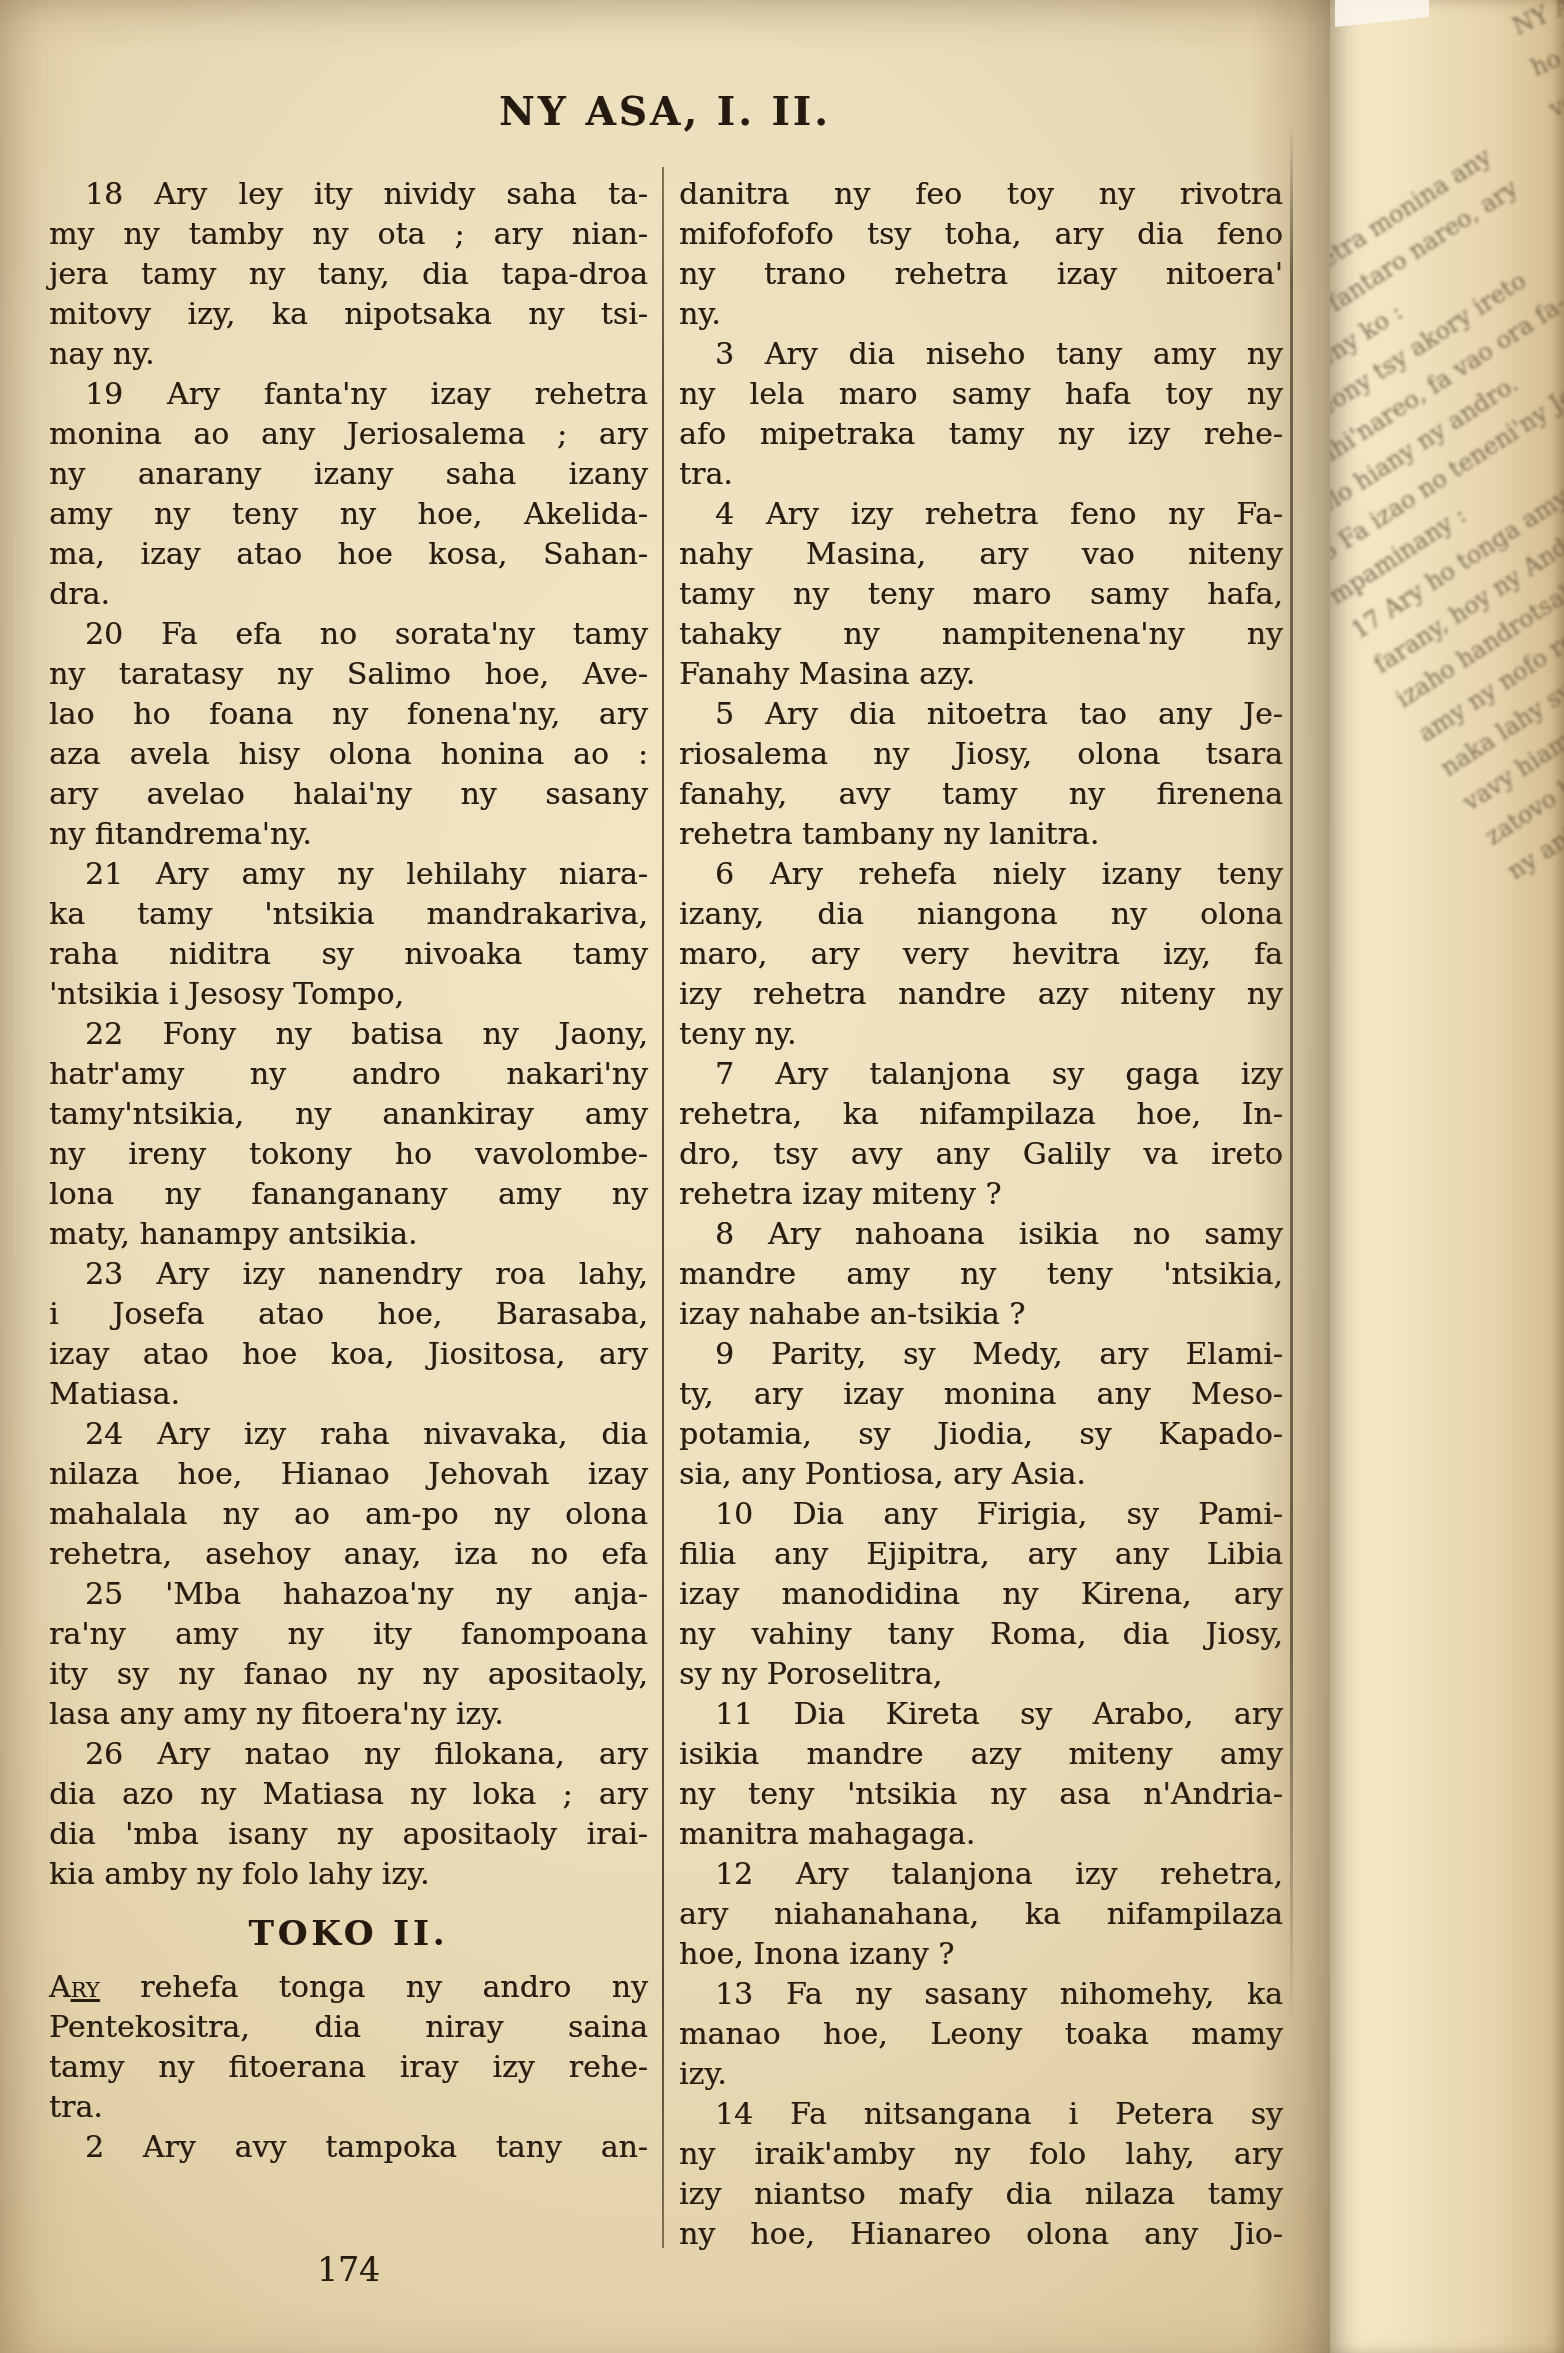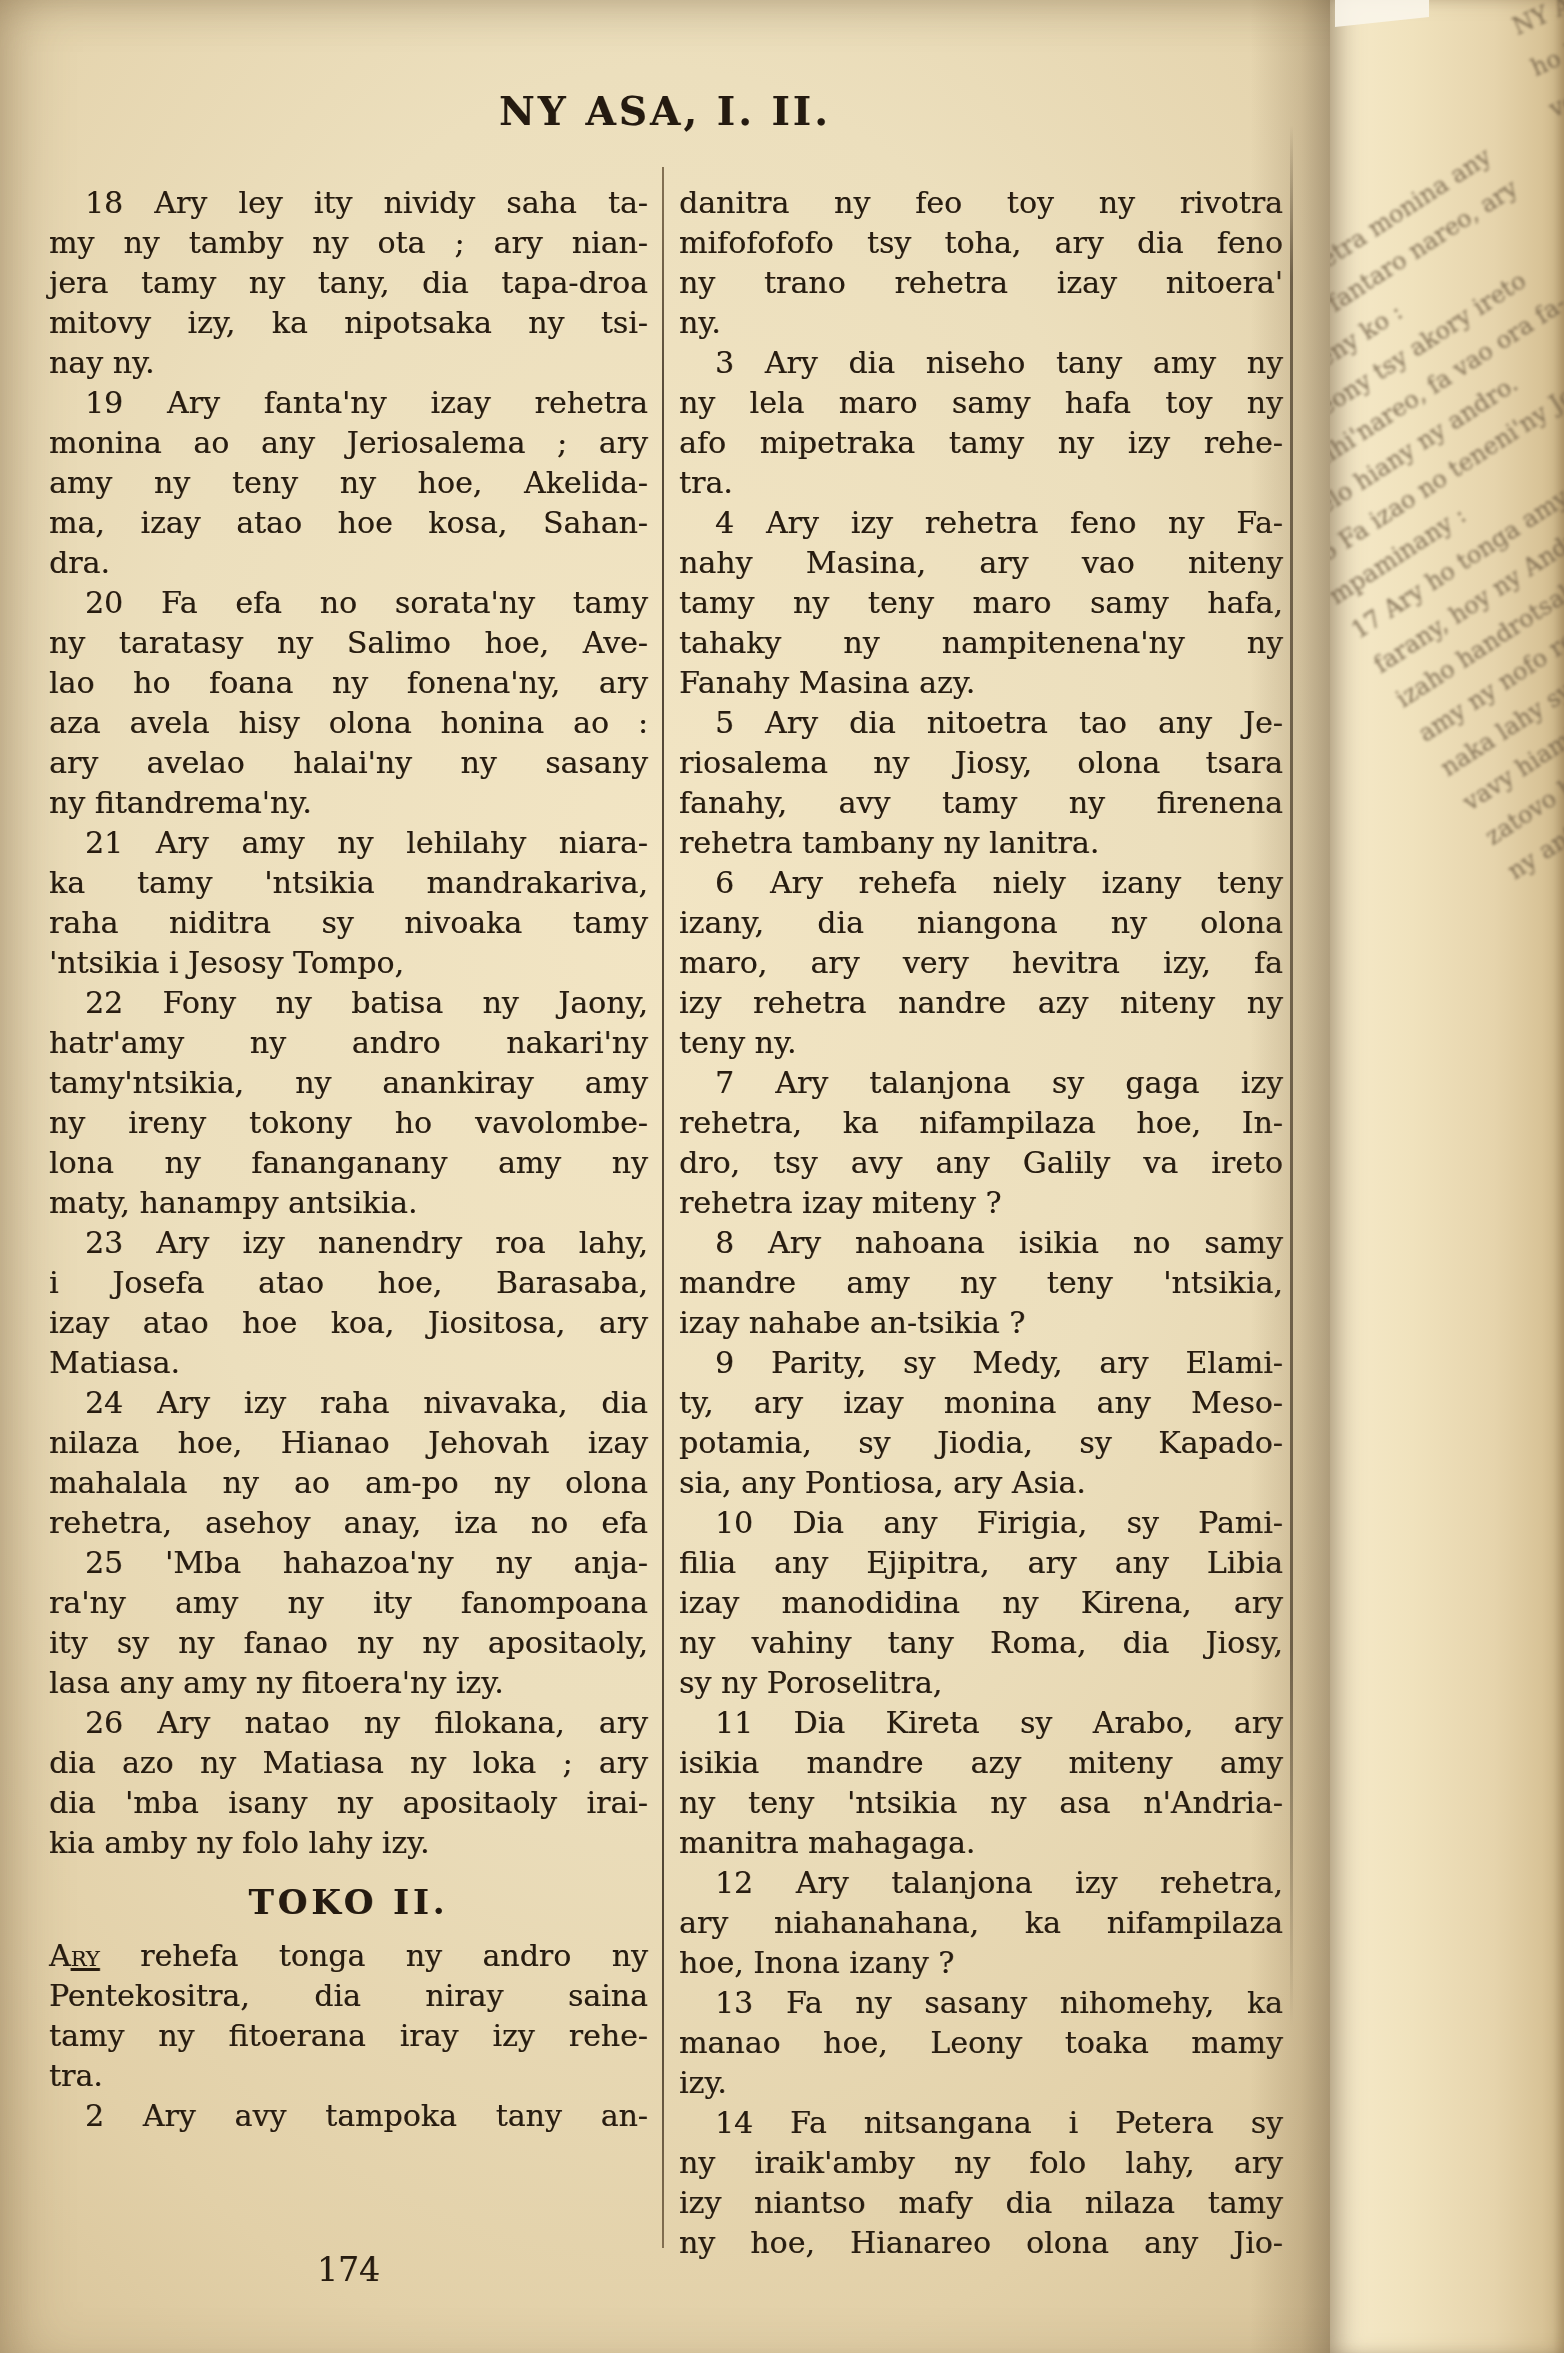--- a/index.html
+++ b/index.html
@@ -24,21 +24,21 @@
     position:absolute;left:662px;top:167px;width:2.3px;height:2081px;
     background:linear-gradient(#6a563a, #2c2115 12%, #2c2115 88%, #6a563a);
     opacity:.8;
   }
   .fold-line{
     position:absolute;left:1290px;top:125px;width:3.1px;height:1901px;
     background:linear-gradient(rgba(40,30,18,.0), rgba(40,30,18,.75) 8%, rgba(40,30,18,.75) 80%, rgba(40,30,18,0));
     opacity:.85;
   }
   .col{
-    position:absolute;top:183px;
+    position:absolute;top:174px;
     font-size:30px;line-height:40px;color:#271c10;
     text-shadow:0.4px 0 0 rgba(39,28,16,.55);
   }
   .col-left{left:49px;width:599px;}
   .col-right{left:679px;width:604px;}
   .line{text-align:justify;text-align-last:justify;}
   .line.vlast{text-align-last:left;}
   .line.first{text-indent:36px;}
   .sc{font-variant:small-caps;text-decoration:underline;}
   .toko{
@@ -80,20 +80,21 @@
   <div class="rule"></div>
   <div class="fold-line"></div>
   <div class="col col-left">
       <div class="line first">18 Ary ley ity nividy saha ta-</div>
       <div class="line">my ny tamby ny ota ; ary nian-</div>
       <div class="line">jera tamy ny tany, dia tapa-droa</div>
       <div class="line">mitovy izy, ka nipotsaka ny tsi-</div>
       <div class="line vlast">nay ny.</div>
       <div class="line first">19 Ary fanta'ny izay rehetra</div>
       <div class="line">monina ao any Jeriosalema ; ary</div>
+      <div class="line">ny anarany izany saha izany</div>
       <div class="line">amy ny teny ny hoe, Akelida-</div>
       <div class="line">ma, izay atao hoe kosa, Sahan-</div>
       <div class="line vlast">dra.</div>
       <div class="line first">20 Fa efa no sorata'ny tamy</div>
       <div class="line">ny taratasy ny Salimo hoe, Ave-</div>
       <div class="line">lao ho foana ny fonena'ny, ary</div>
       <div class="line">aza avela hisy olona honina ao :</div>
       <div class="line">ary avelao halai'ny ny sasany</div>
       <div class="line vlast">ny fitandrema'ny.</div>
       <div class="line first">21 Ary amy ny lehilahy niara-</div>

